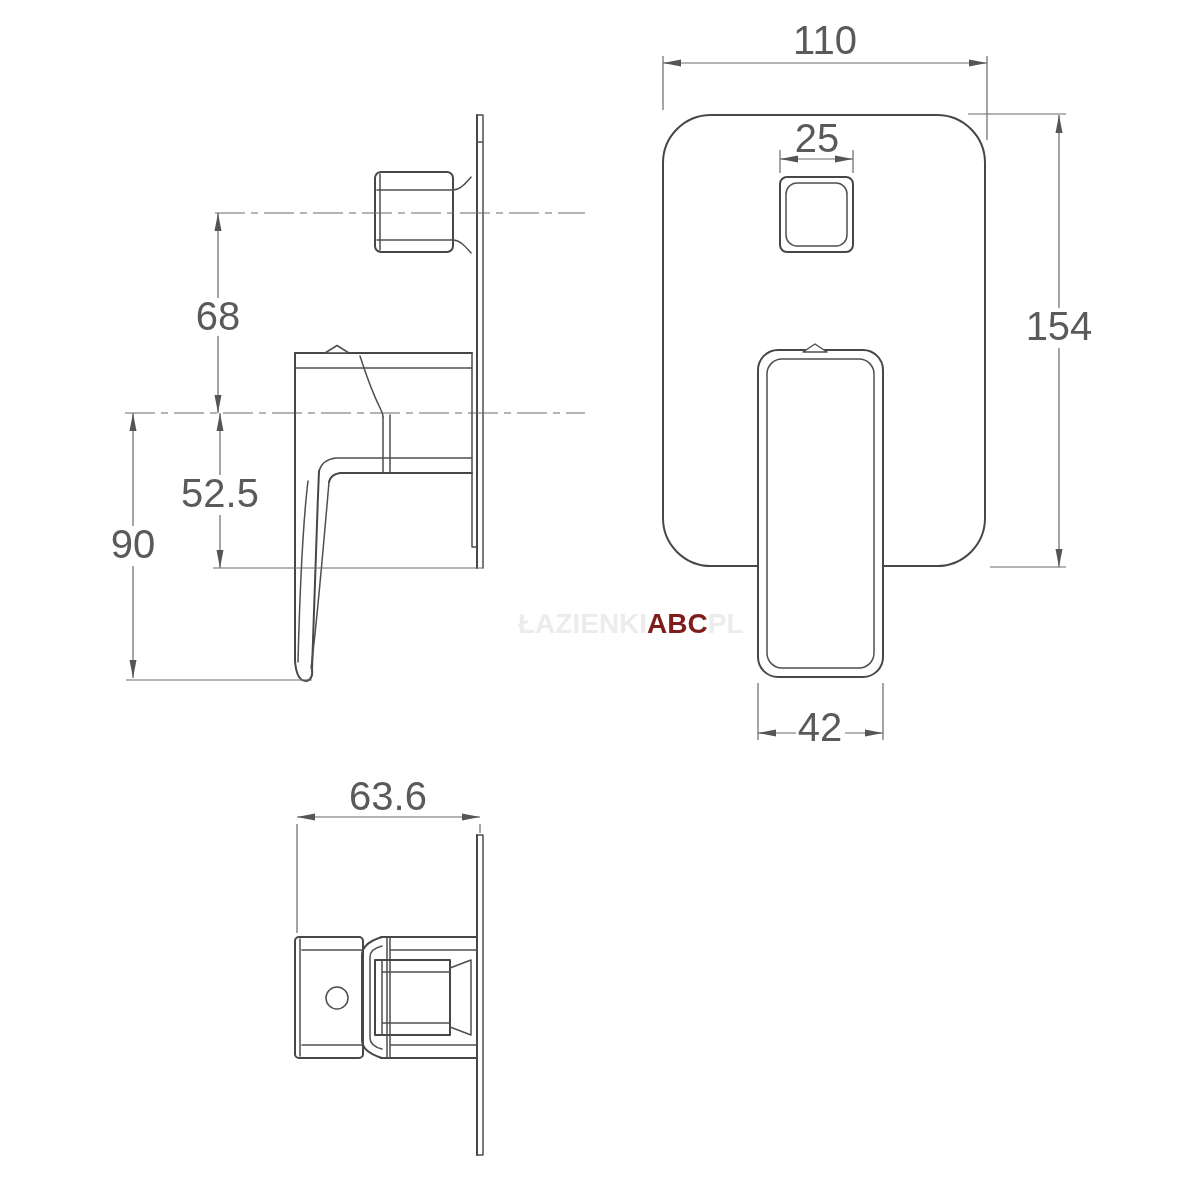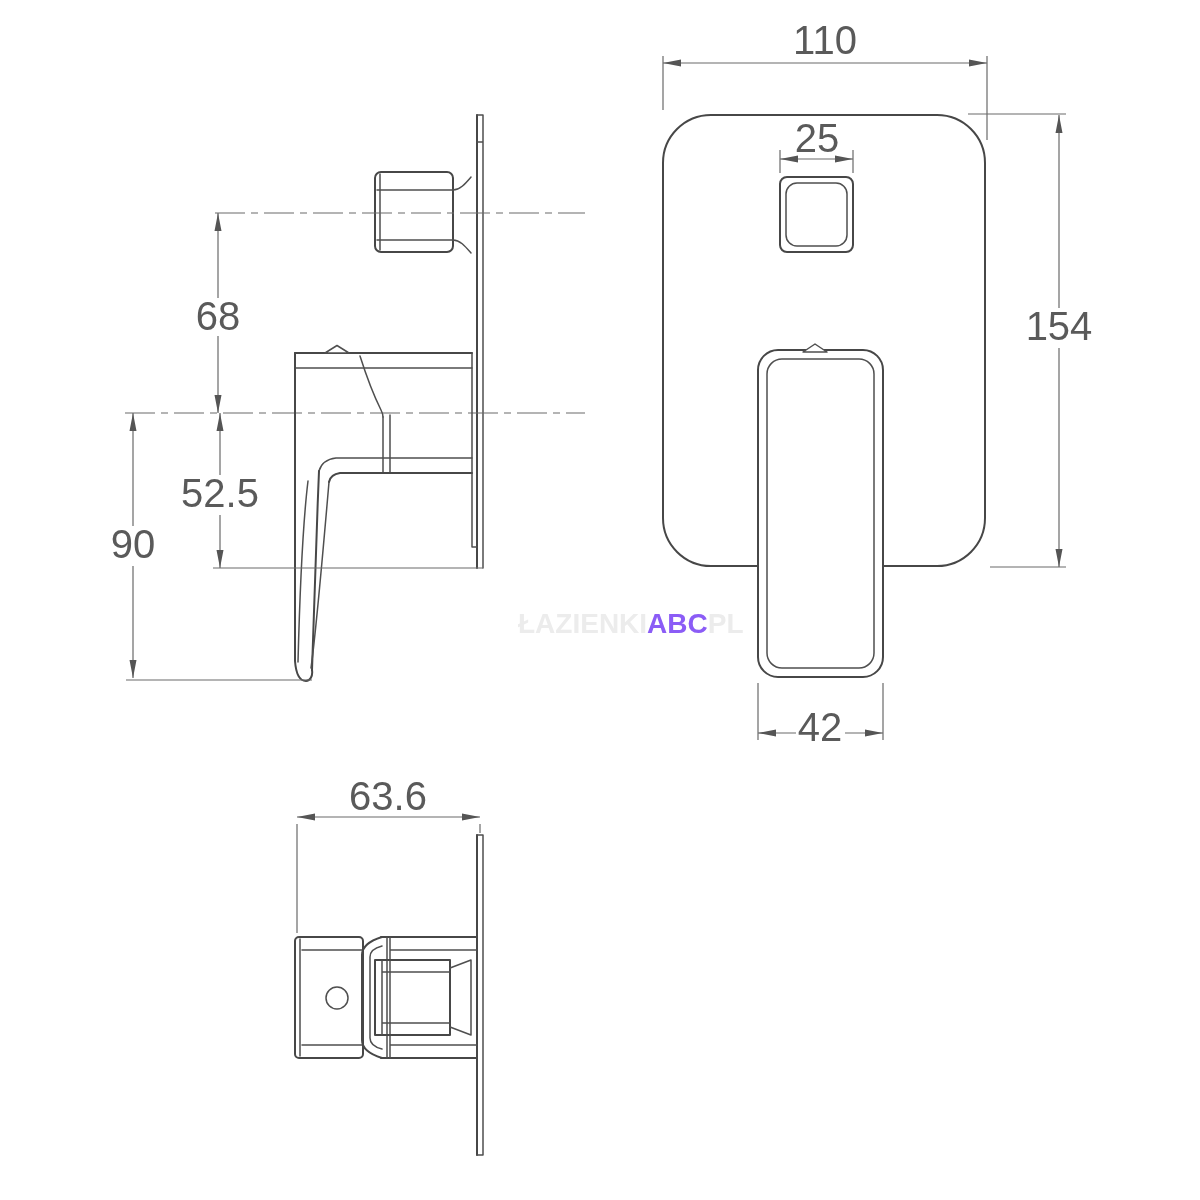--- a/index.html
+++ b/index.html
@@ -11,21 +11,21 @@
   .thin{stroke:#6a6a6a;stroke-width:1.2;fill:none;}
   .cl{stroke:#6a6a6a;stroke-width:1.1;fill:none;stroke-dasharray:30 6 7 6;}
   .ar{fill:#555555;stroke:none;}
   .wo{fill:#ffffff;stroke:none;}
   .notch{fill:#ffffff;stroke:#4f4f4f;stroke-width:1.5;stroke-linejoin:round;}
   text.dim{font-family:"Liberation Sans", sans-serif;font-size:40px;fill:#5a5a5a;
            text-anchor:middle;}
   .wm{position:absolute;left:518px;top:608px;font-size:28px;font-weight:bold;
       white-space:nowrap;letter-spacing:0px;}
   .wm-faint{color:#ececec;}
-  .wm-brand{color:#8b5cf6;}
+  .wm-brand{color:#7f1d1d;}
 </style>
 </head>
 <body>
 
 <div id="canvas">
 
   <div class="wm">
     <span class="wm-faint">ŁAZIENKI</span><span class="wm-brand">ABC</span><span class="wm-faint">PL</span>
   </div>
 

